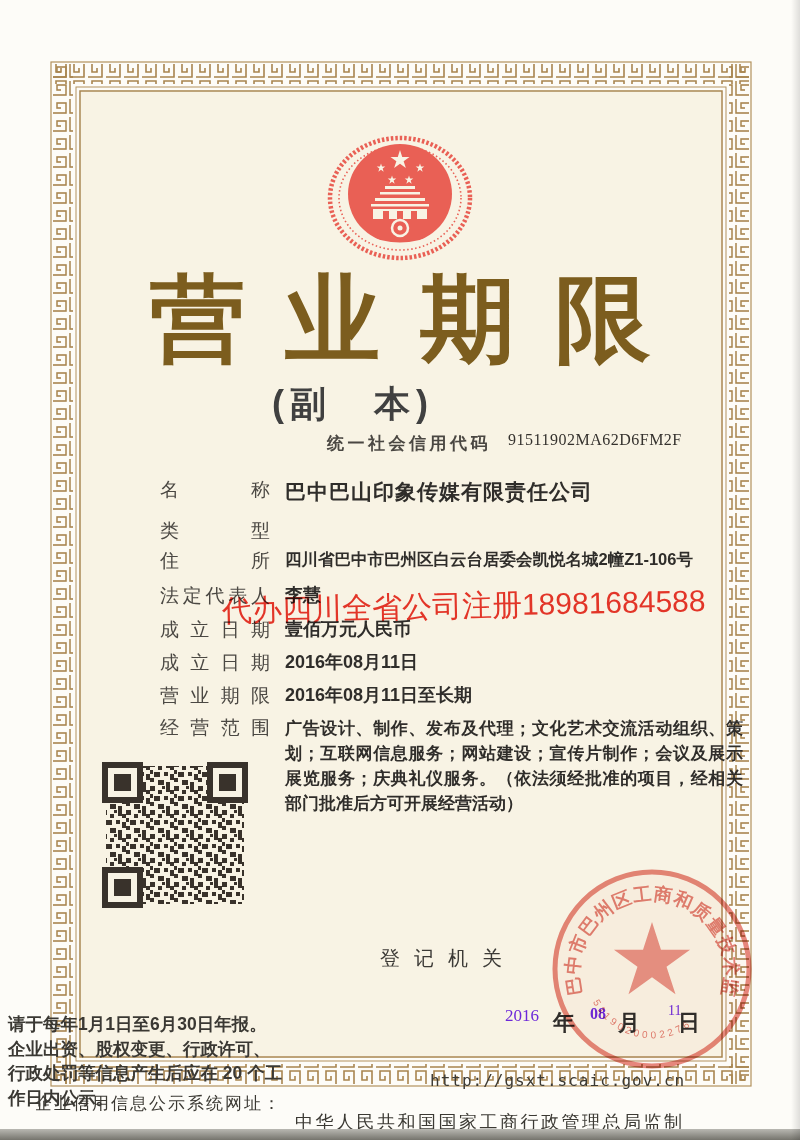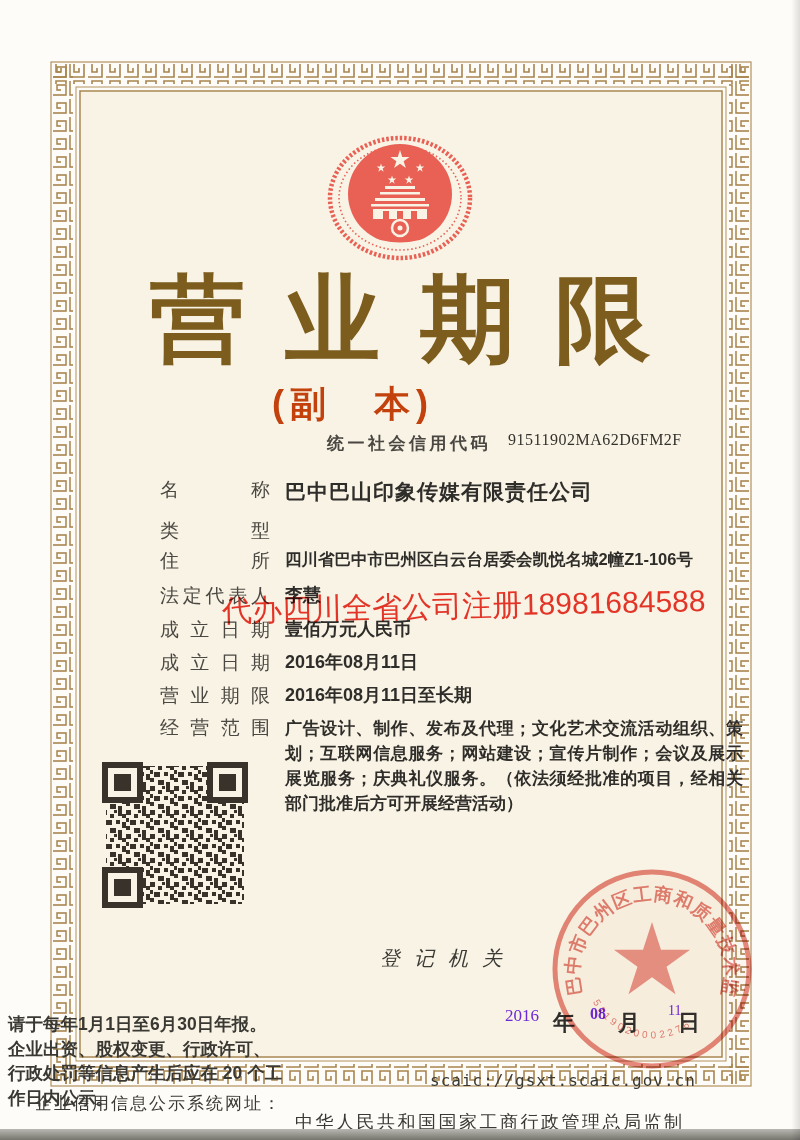--- a/index.html
+++ b/index.html
@@ -8,42 +8,42 @@
   .abs{position:absolute;}
   
   #frame{left:50px;top:61px;}
   
   #emblem{left:325px;top:133px;}
   
   .doc-title{left:0;top:272px;width:800px;text-align:center;
     font-size:95px;font-weight:bold;color:#7c5d1e;
     letter-spacing:40px;text-indent:40px;line-height:1.0;}
   .doc-subtitle{left:0;top:380px;width:700px;text-align:center;
-    font-size:36px;font-weight:bold;color:#c2410c;letter-spacing:6px;text-indent:6px;}
+    font-size:36px;font-weight:bold;color:#404040;letter-spacing:6px;text-indent:6px;}
   
   .credit-label{left:327px;top:432px;font-size:17px;color:#4a4742;
     font-weight:bold;letter-spacing:3.5px;}
   .credit-value{left:508px;top:431px;font-size:16px;color:#35322e;
     font-family:"Liberation Serif",serif;letter-spacing:.5px;}
   
   .row{left:140px;width:585px;display:flex;align-items:flex-start;margin-left:20px;}
   .flabel{width:110px;flex:none;font-size:19px;color:#4b4843;
     text-align:justify;text-align-last:justify;line-height:1.25;}
   .fvalue{margin-left:15px;font-size:18px;font-weight:bold;color:#2f2d2a;line-height:1.3;}
   .v-name{font-size:21px;letter-spacing:1px;}
   .v-addr{font-size:16.5px;white-space:nowrap;}
   .v-scope{font-size:17px;width:458px;line-height:25px;text-align:justify;}
   
   .watermark{left:222px;top:586px;font-size:30px;font-weight:500;color:#e8261a;
     transform:rotate(-1.2deg);mix-blend-mode:multiply;opacity:.92;white-space:nowrap;}
   
   #qr{left:102px;top:762px;}
   
   .registry{left:380px;top:945px;font-size:20px;font-weight:500;color:#3c3a36;
-    letter-spacing:14px;white-space:nowrap;font-style:italic;}
+    letter-spacing:14px;white-space:nowrap;}
   
   #seal{left:545px;top:862px;mix-blend-mode:multiply;opacity:.85;}
   
   .d-num{font-family:"Liberation Serif",serif;color:#6d28d9;text-align:center;}
   .d-cjk{font-weight:bold;color:#2f2d2a;font-size:22px;}
   #d-year{left:505px;top:1006px;font-size:17px;}
   #d-ylab{left:553px;top:1008px;}
   #d-month{left:590px;top:1005px;font-size:16px;font-weight:bold;}
   #d-mlab{left:618px;top:1008px;}
   #d-day{left:652px;top:1003px;font-size:14px;margin-left:16px;}
@@ -213,18 +213,18 @@
   </text>
   <text font-size="10" fill="#e06b60" letter-spacing="3.5">
     <textPath href="#sealArcBot">5119020002276</textPath>
   </text>
 </svg>
 
 <div class="abs annotation">请于每年1月1日至6月30日年报。
 企业出资、股权变更、行政许可、
 行政处罚等信息产生后应在 20 个工
 作日内公示。</div>
-<div class="abs site-url">scaic://gsxt.scaic.gov.cn</div>
+<div class="abs site-url">http://gsxt.scaic.gov.cn</div>
 <div class="abs site-label">企业信用信息公示系统网址：</div>
 <div class="abs supervisor">中华人民共和国国家工商行政管理总局监制</div>
 
 <div class="abs scan-bottom"></div>
 <div class="abs scan-right"></div>
 
 </body></html>

